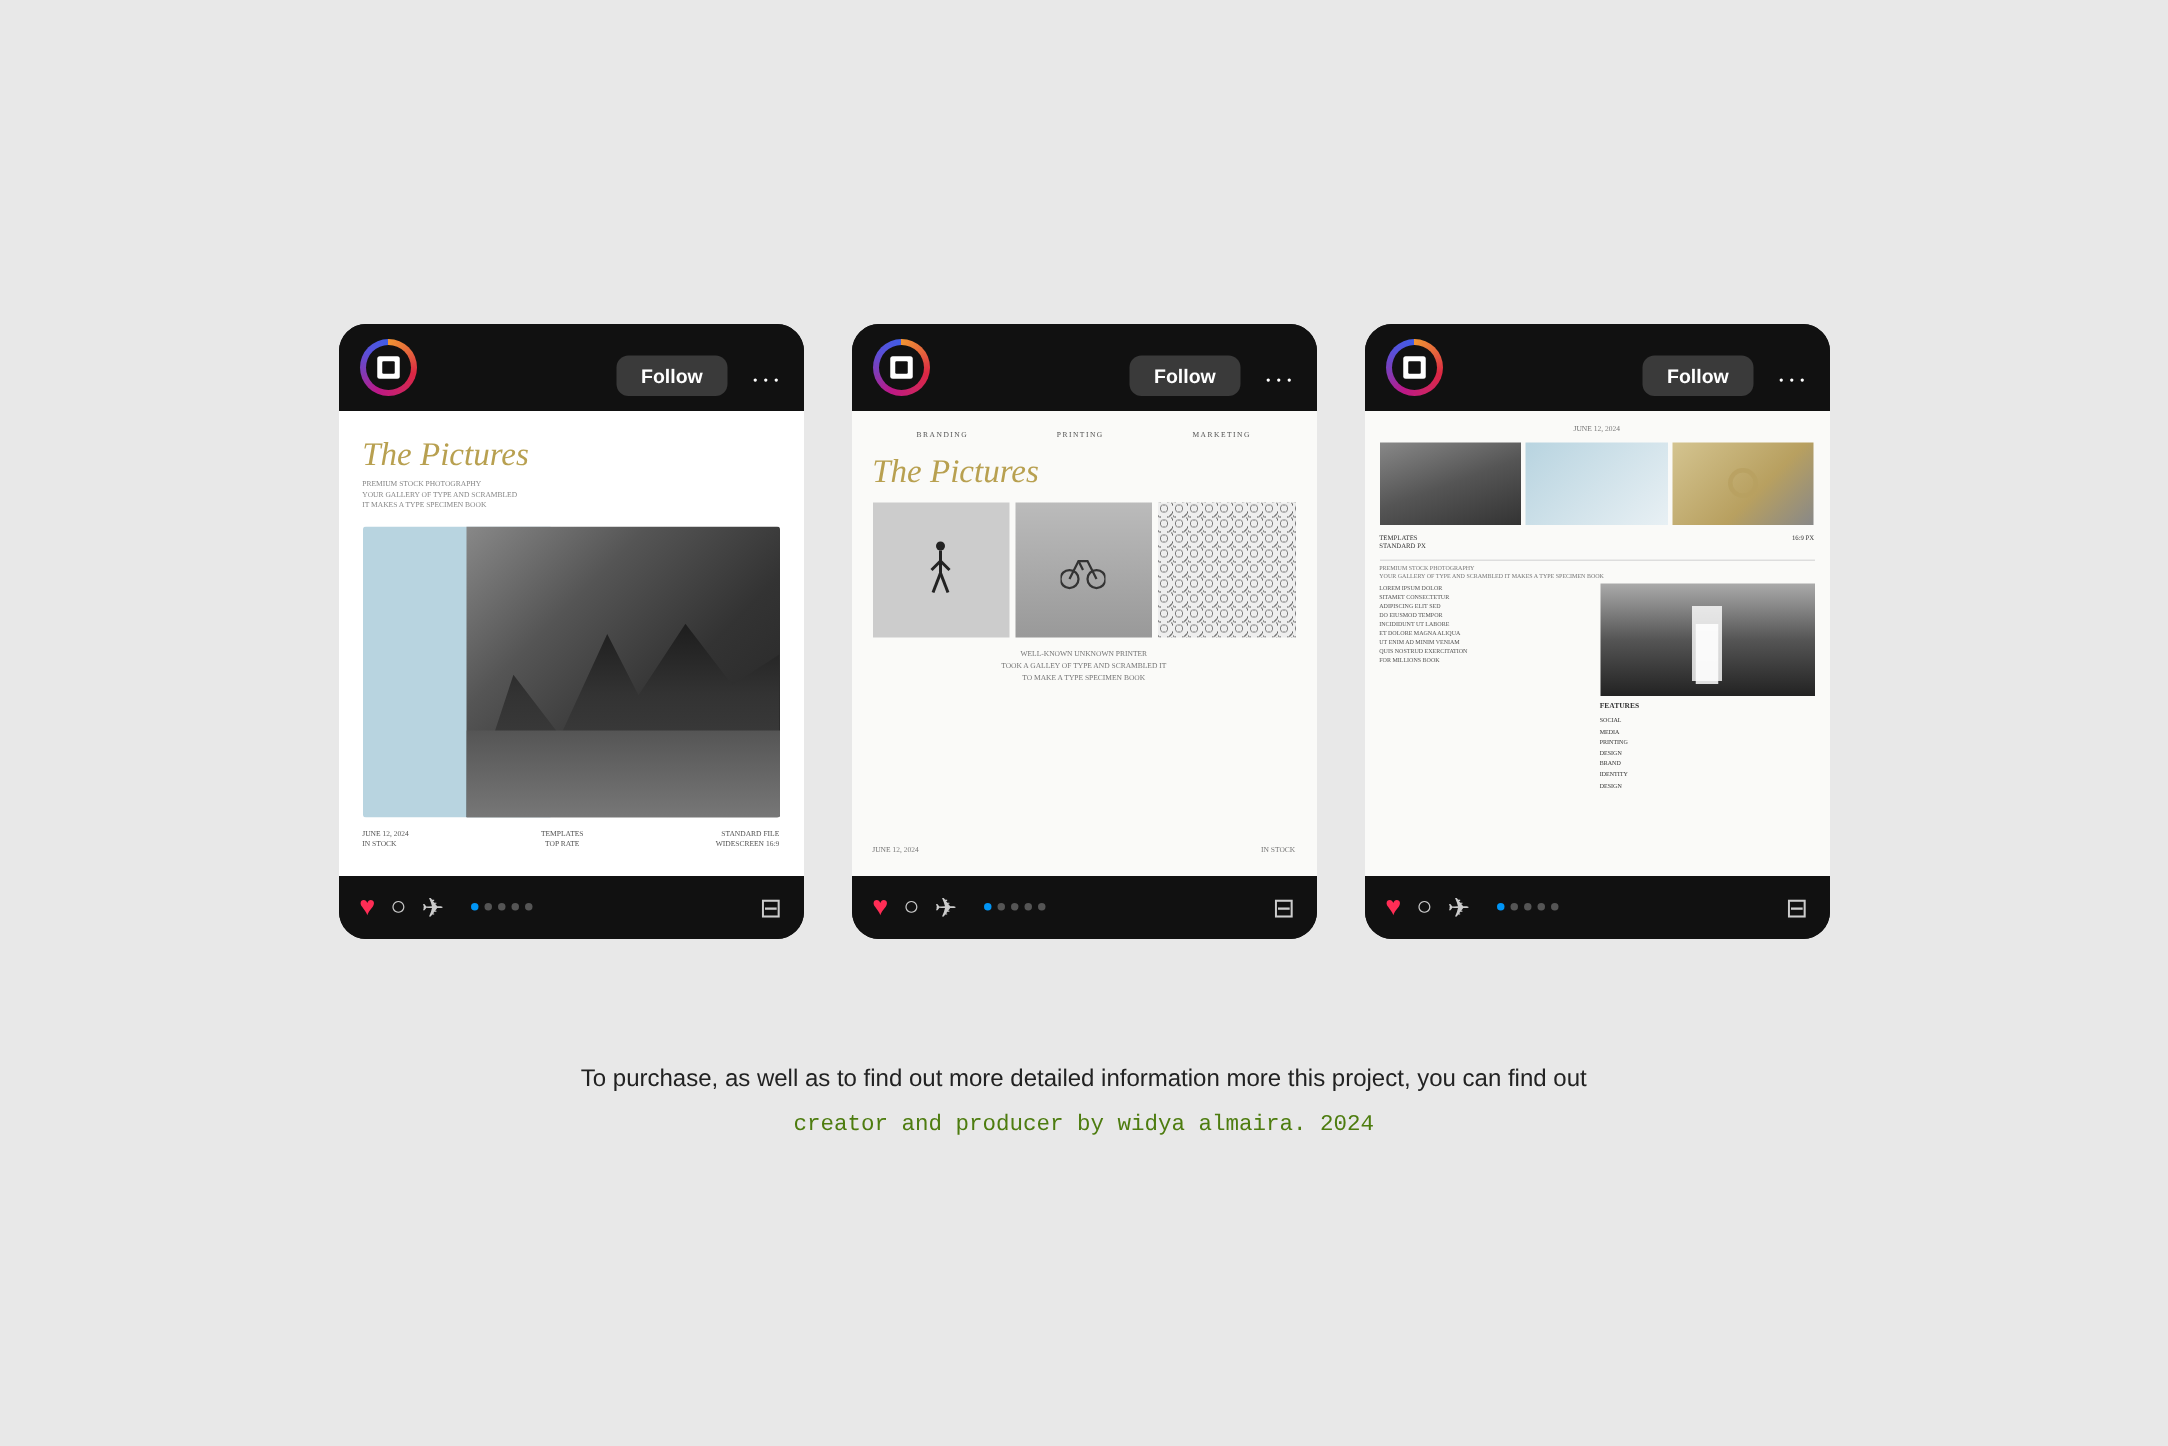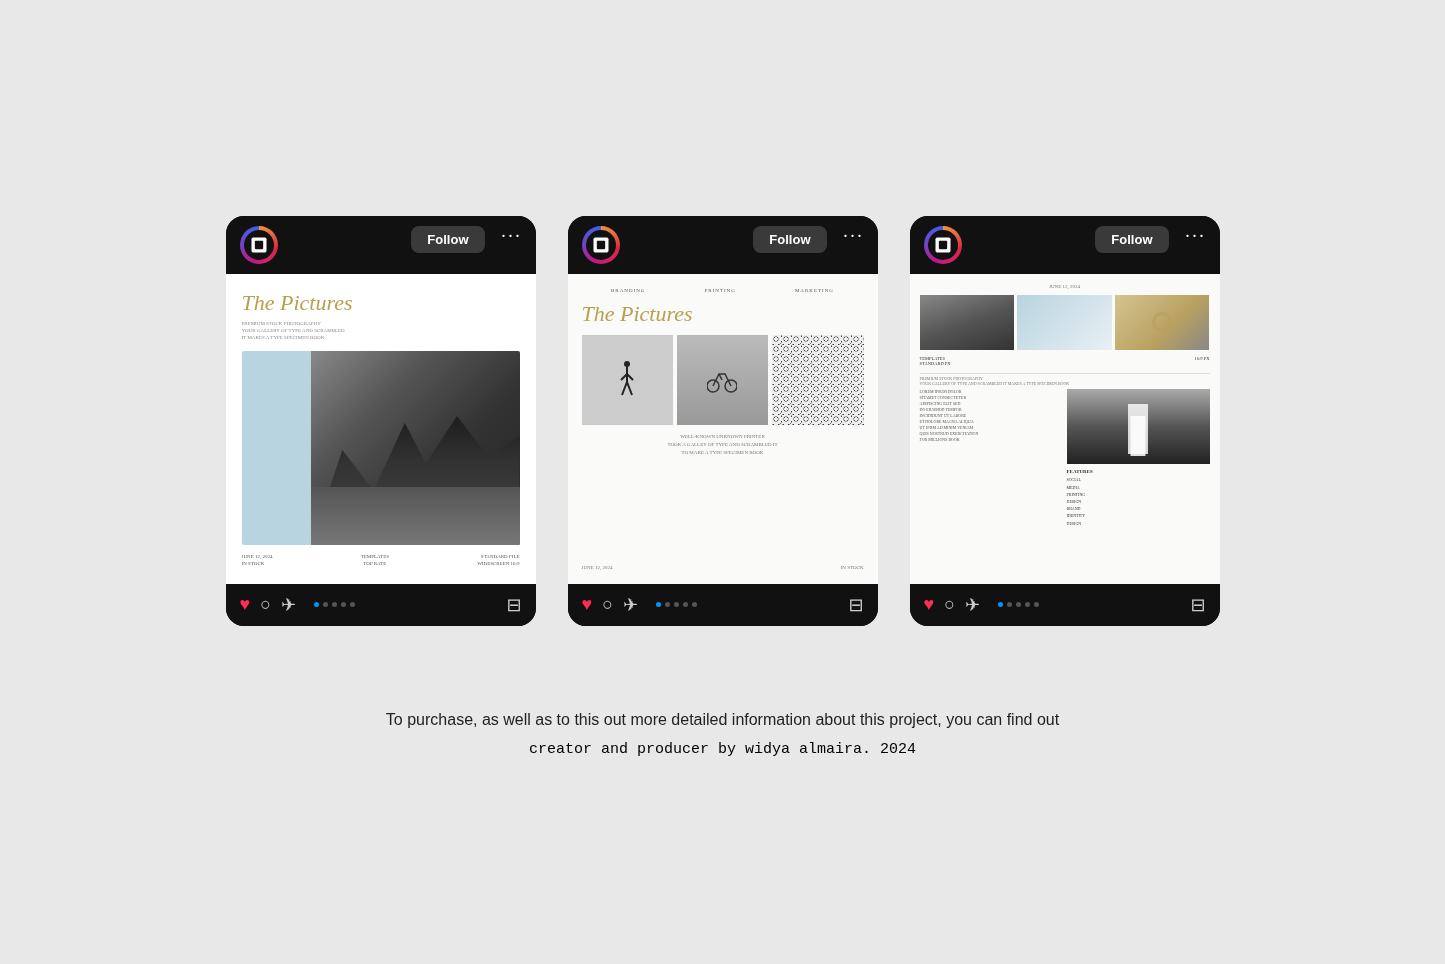--- a/index.html
+++ b/index.html
@@ -29,21 +29,21 @@
       background: #111;
       border-radius: 18px;
       overflow: hidden;
       display: flex;
       flex-direction: column;
     }
 
     
     .ig-header {
       display: flex;
-      align-items: flex-start;
+      align-items: flex-end;
       padding: 10px 14px;
       background: #111;
       gap: 10px;
     }
     .ig-avatar {
       width: 38px;
       height: 38px;
       border-radius: 50%;
       background: conic-gradient(from 0deg, #f09433, #e6683c, #dc2743, #cc2366, #bc1888, #833ab4, #5851db, #405de6);
       display: flex;
@@ -364,21 +364,21 @@
       font-family: Arial, sans-serif;
       font-size: 16px;
       color: #222;
       line-height: 1.7;
       margin-bottom: 8px;
       font-weight: normal;
     }
     .footer-credit {
       font-family: 'Courier New', monospace;
       font-size: 15px;
-      color: #000000;
+      color: #4d7c0f;
     }
   </style>
 </head>
 <body>
 
 <div class="cards-row">
 
   <div class="ig-card">
     <div class="ig-header">
       <div class="ig-avatar">
@@ -593,16 +593,16 @@
       </div>
       <div class="ig-spacer"></div>
       <span class="ig-bookmark">⊟</span>
     </div>
   </div>
 
 </div>
 
 <div class="page-footer">
   <p class="footer-main">
-    <span>To purchase, as well as to this out more detailed information about this project, you can find out</span><br>
+    <span>To purchase, as well as to find out more detailed information more this project, you can find out</span><br>
   </p>
   <p class="footer-credit">creator and producer by widya almaira. 2024</p>
 </div>
 
 </body></html>

